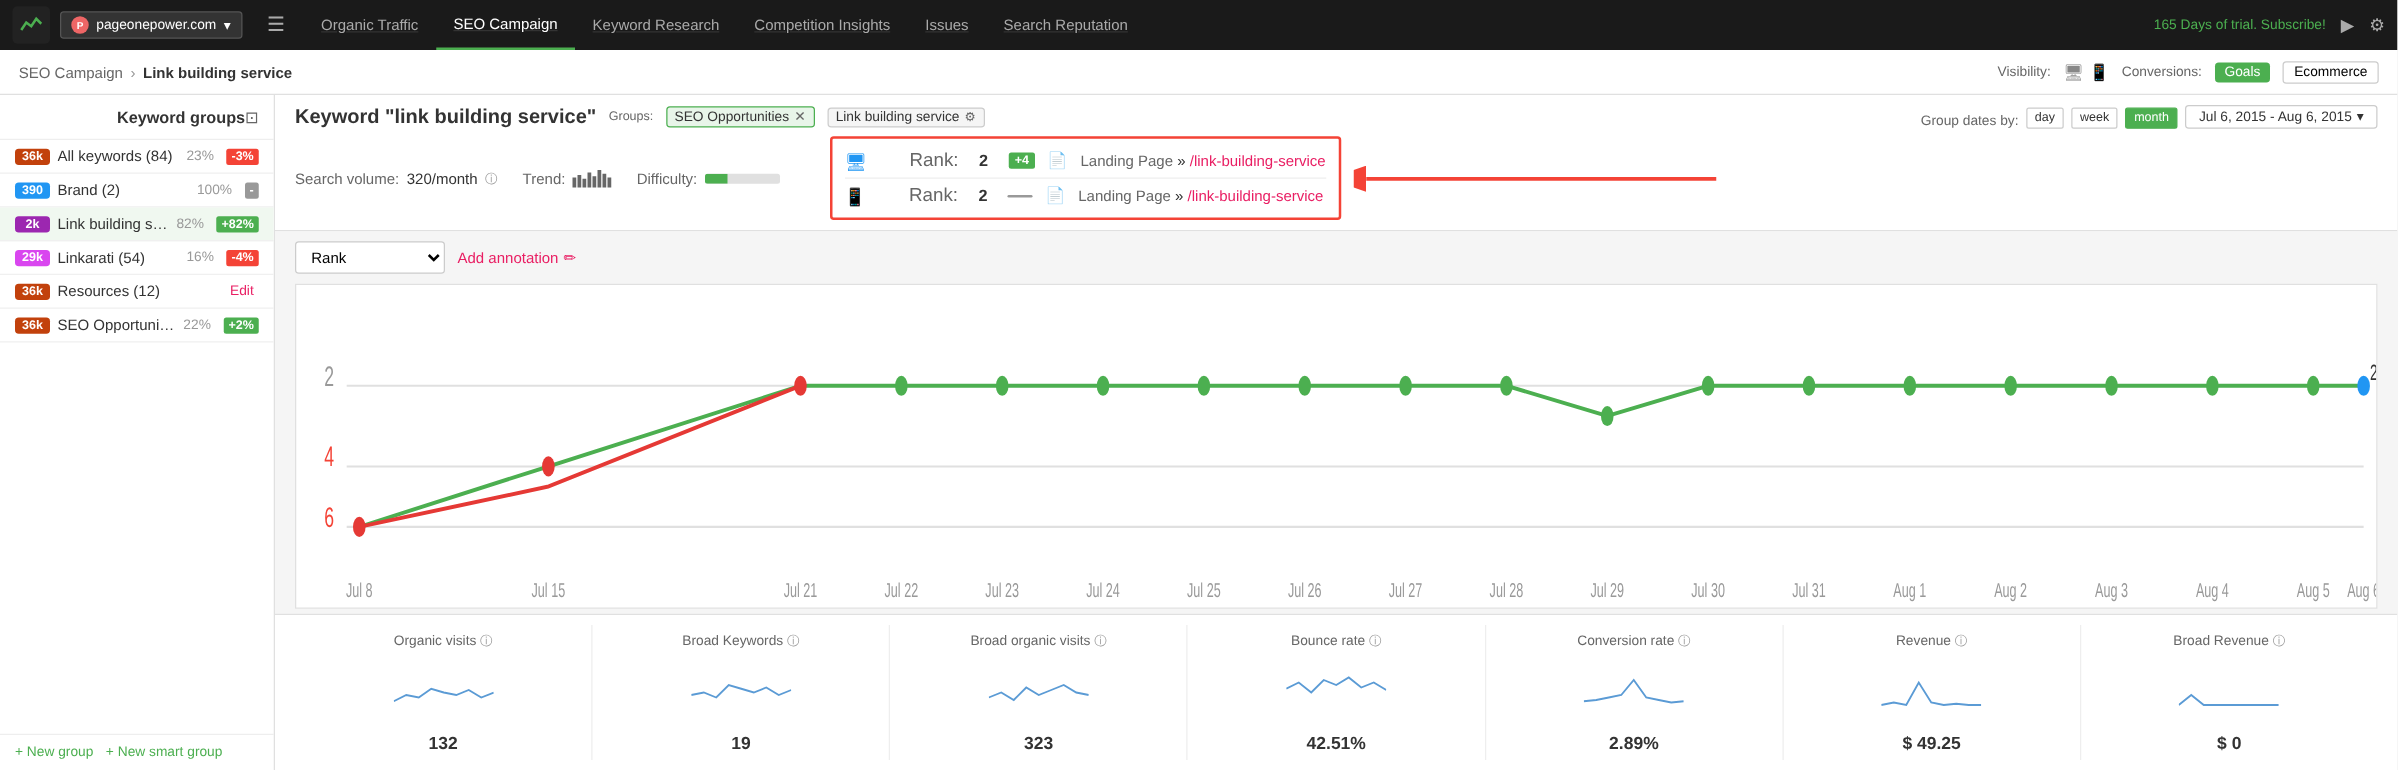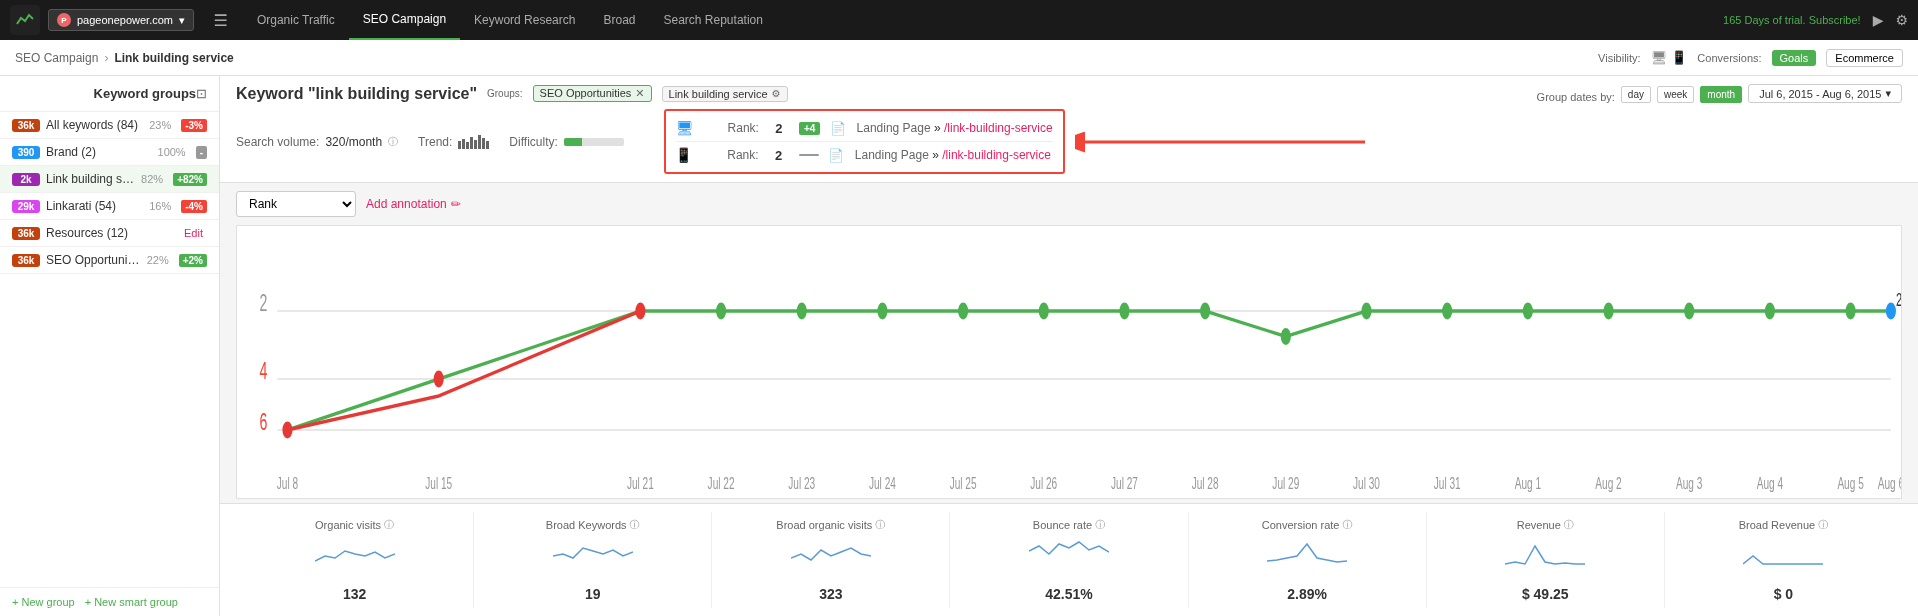--- a/index.html
+++ b/index.html
@@ -35,21 +35,21 @@
     .nav-site-selector .site-icon {
       width: 14px; height: 14px;
       background: #e66;
       border-radius: 50%;
       display: flex; align-items: center; justify-content: center;
       font-size: 8px; color: white; font-weight: bold;
     }
     .nav-hamburger {
       color: #aaa; font-size: 16px; margin-right: 15px; cursor: pointer;
     }
-    .nav-tabs { display: flex; align-items: flex-end; flex: 1; }
+    .nav-tabs { display: flex; align-items: flex-end; flex: 1; text-decoration: underline; }
     .nav-tab {
       color: #aaa;
       padding: 0 14px;
       height: 40px;
       display: flex; align-items: center;
       cursor: pointer;
       font-size: 12px;
       text-decoration: none;
       white-space: nowrap;
     }
@@ -190,21 +190,21 @@
     }
     .kw-title-row {
       display: flex; align-items: center; gap: 10px;
       width: 100%;
     }
     .kw-title {
       font-size: 16px; font-weight: bold; color: #333;
     }
     .kw-groups-label { font-size: 10px; color: #666; }
     .kw-group-tag {
-      display: inline-flex; align-items: flex-start; gap: 4px;
+      display: inline-flex; align-items: center; gap: 4px;
       background: #e8f5e9;
       border: 1px solid #4caf50;
       border-radius: 3px;
       padding: 1px 6px;
       font-size: 11px; color: #333;
     }
     .kw-group-tag .x { color: #666; cursor: pointer; }
     .kw-group-tag2 {
       display: inline-flex; align-items: center; gap: 4px;
       background: #f5f5f5;
@@ -263,21 +263,21 @@
       border-radius: 3px;
       padding: 6px 10px;
       background: #fff;
       min-width: 360px;
     }
     .rank-row {
       display: flex; align-items: center; gap: 10px;
       padding: 3px 0;
     }
     .rank-device-icon { font-size: 14px; }
-    .rank-label { font-size: 12px; color: #666; padding-left: 24px; }
+    .rank-label { font-size: 15px; color: #666; padding-left: 24px; }
     .rank-num {
       font-size: 13px; font-weight: bold; color: #333;
       min-width: 20px; text-align: center;
     }
     .rank-change-badge {
       font-size: 10px; font-weight: bold;
       padding: 1px 5px; border-radius: 2px;
       color: white;
     }
     .rank-change-badge.green { background: #4caf50; }
@@ -327,21 +327,21 @@
       padding: 8px 16px;
       gap: 0;
     }
     .metric-item {
       flex: 1;
       display: flex; flex-direction: column; align-items: center;
       padding: 6px 0;
       border-right: 1px solid #eee;
     }
     .metric-item:last-child { border-right: none; }
-    .metric-label { font-size: 11px; color: #666; display: flex; align-items: center; gap: 3px; margin-bottom: 4px; justify-content: space-between; }
+    .metric-label { font-size: 11px; color: #666; display: flex; align-items: center; gap: 3px; margin-bottom: 16px; justify-content: space-between; }
     .metric-chart { height: 30px; width: 80px; }
     .metric-value { font-size: 14px; font-weight: bold; color: #333; margin-top: 20px; }
 
     
     .diff-bar-container { display: flex; align-items: center; gap: 4px; }
     .diff-bar {
       width: 60px; height: 8px;
       background: #e0e0e0;
       border-radius: 2px;
       overflow: hidden;
@@ -363,21 +363,22 @@
   <div class="nav-site-selector">
     <div class="site-icon">P</div>
     <span>pageonepower.com</span>
     <span>▾</span>
   </div>
   <div class="nav-hamburger">☰</div>
   <div class="nav-tabs">
     <a class="nav-tab">Organic Traffic</a>
     <a class="nav-tab active">SEO Campaign</a>
     <a class="nav-tab">Keyword Research</a>
-    <a class="nav-tab">Broad</a>
+    <a class="nav-tab">Competition Insights</a>
+    <a class="nav-tab">Issues</a>
     <a class="nav-tab">Search Reputation</a>
   </div>
   <div class="nav-right">
     <span class="trial-text">
       <span>165 Days of trial.</span>
       <span style="color:#4caf50;cursor:pointer;">Subscribe!</span>
     </span>
     <span class="nav-play-btn">▶</span>
     <span class="nav-gear-btn">⚙</span>
   </div>

